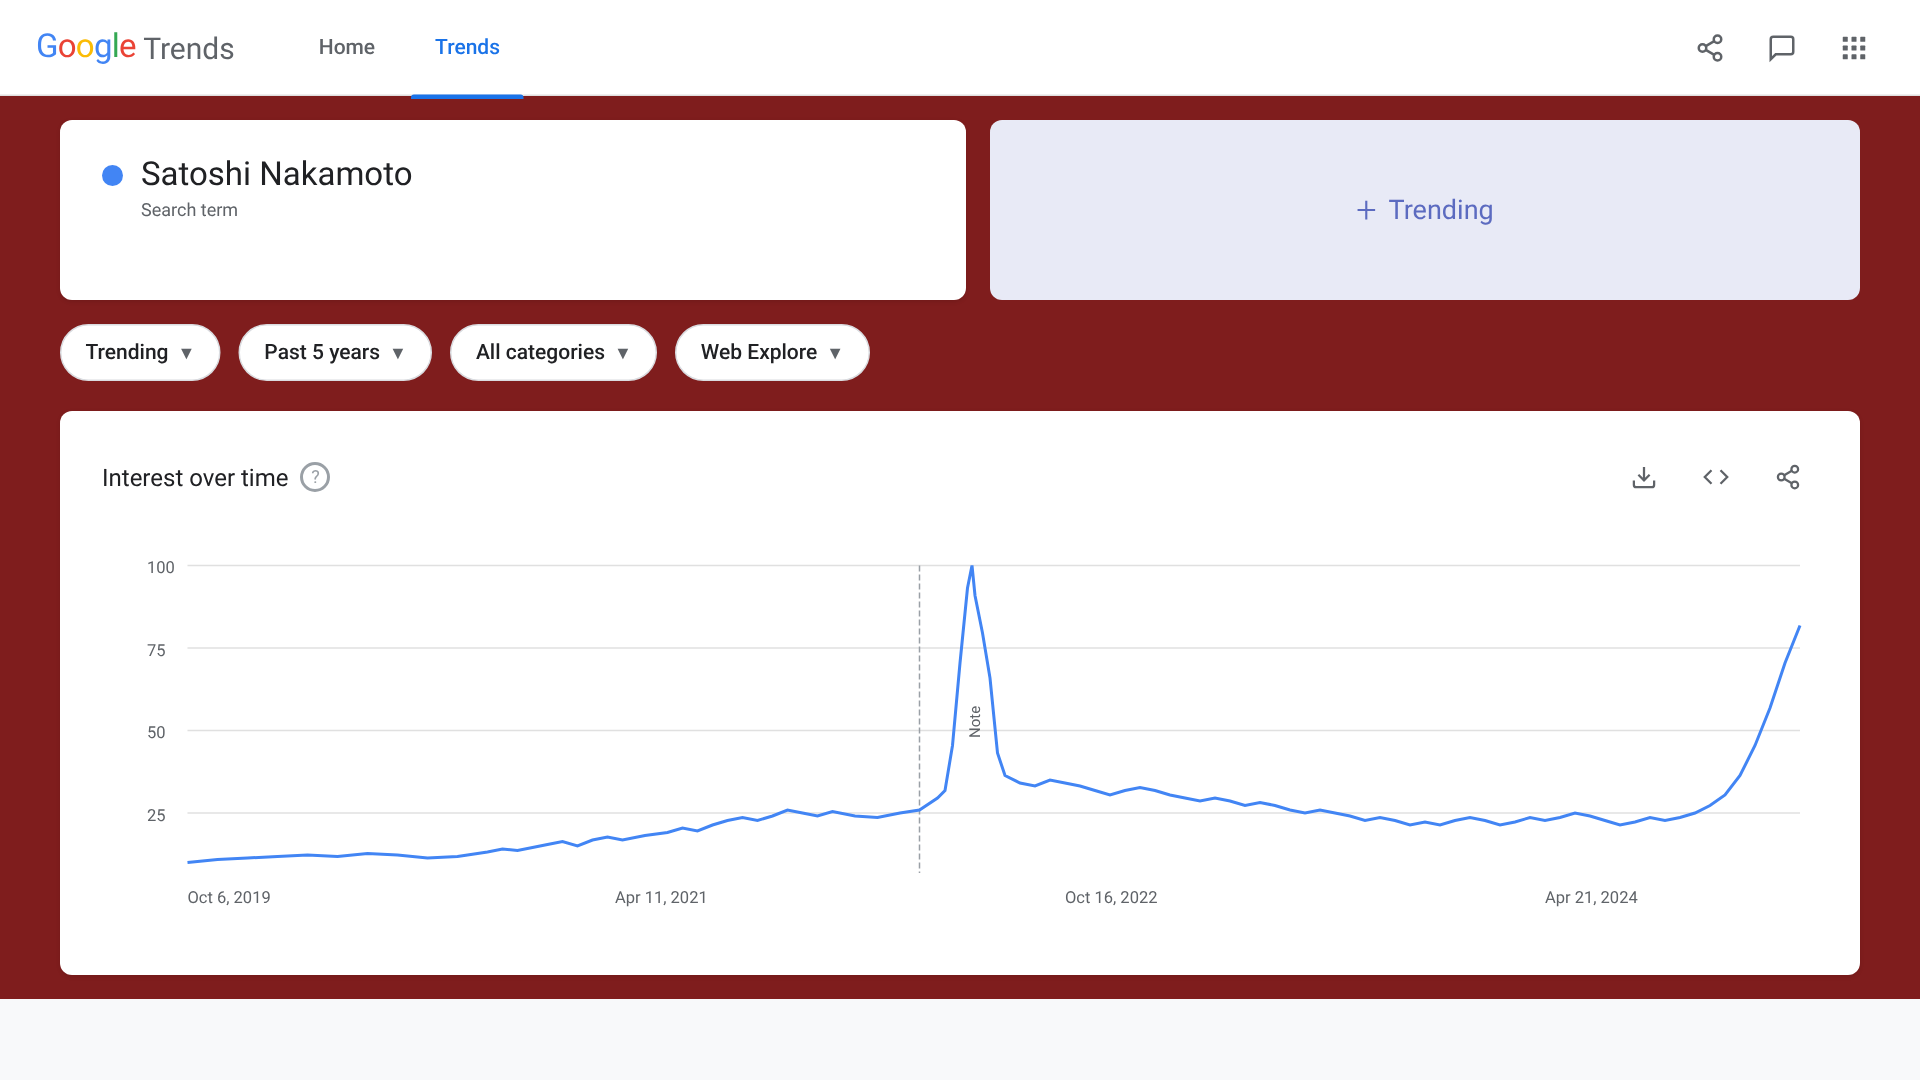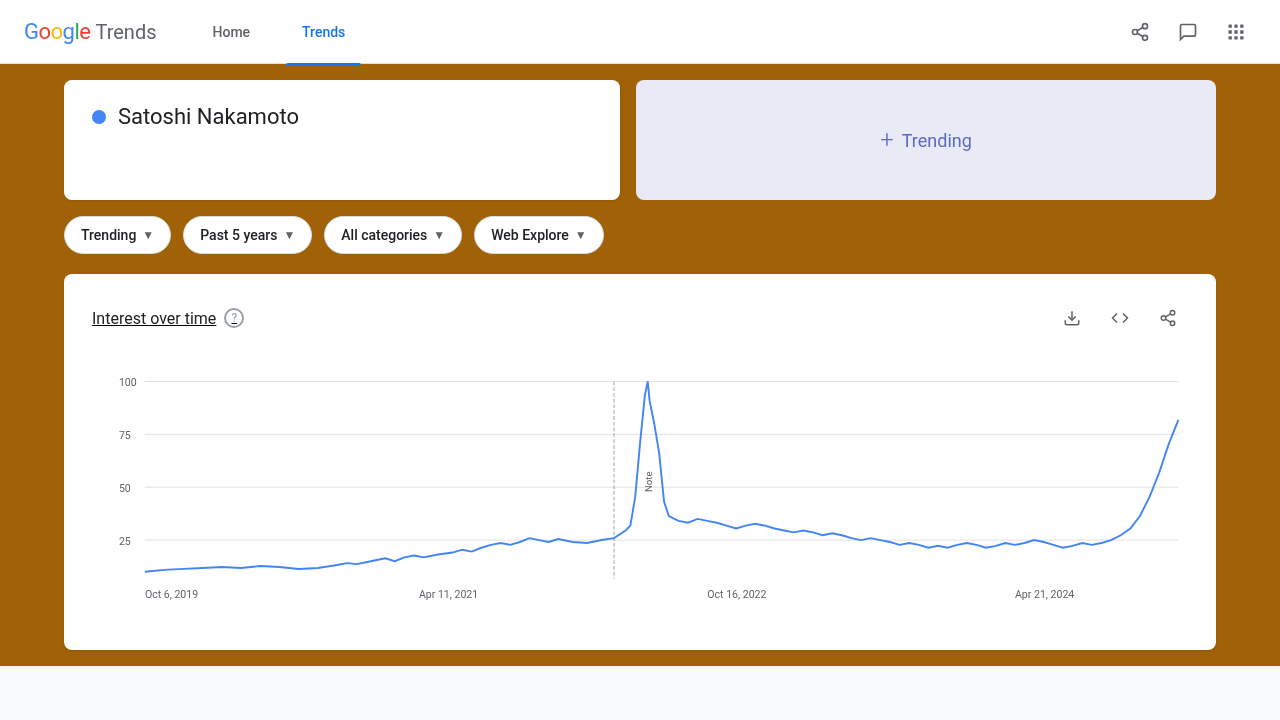--- a/index.html
+++ b/index.html
@@ -39,21 +39,21 @@
     .logo-google .l { color: #34a853; }
     .logo-google .e { color: #ea4335; }
     .logo-trends {
       font-size: 20px;
       color: #5f6368;
       font-weight: 400;
     }
     .nav {
       display: flex;
       align-items: center;
-      gap: 20px;
+      gap: 8px;
       flex: 1;
     }
     .nav-item {
       padding: 8px 16px;
       font-size: 14px;
       color: #5f6368;
       font-weight: 500;
       cursor: pointer;
       text-decoration: none;
       border-radius: 4px;
@@ -83,22 +83,22 @@
       display: flex;
       align-items: center;
       justify-content: center;
       border-radius: 50%;
       cursor: pointer;
       color: #5f6368;
     }
 
     
     .main {
-      padding: 16px 64px;
-      background: #a16207;
+      padding: 16px 40px;
+      background: #7f1d1d;
     }
 
     
     .search-row {
       display: flex;
       gap: 16px;
       margin-bottom: 16px;
     }
     .search-card {
       flex: 1;
@@ -177,21 +177,20 @@
       color: #5f6368;
       font-size: 12px;
     }
 
     
     .chart-card {
       background: white;
       border-radius: 8px;
       padding: 24px 28px;
       box-shadow: 0 1px 3px rgba(0,0,0,0.1);
-      text-decoration: underline;
     }
     .chart-header {
       display: flex;
       align-items: center;
       justify-content: space-between;
       margin-bottom: 24px;
     }
     .chart-title-row {
       display: flex;
       align-items: center;
@@ -300,20 +299,21 @@
 </header>
 
 <div class="main">
 
   <div class="search-row">
     <div class="search-card">
       <div class="search-term-row">
         <div class="blue-dot"></div>
         <span class="search-term-text">Satoshi Nakamoto</span>
       </div>
+      <div class="search-type">Search term</div>
     </div>
     <div class="compare-card">
       <div class="compare-inner">
         <span class="plus-icon">+</span>
         <span>Trending</span>
       </div>
     </div>
   </div>
 
   <div class="filters-row">

